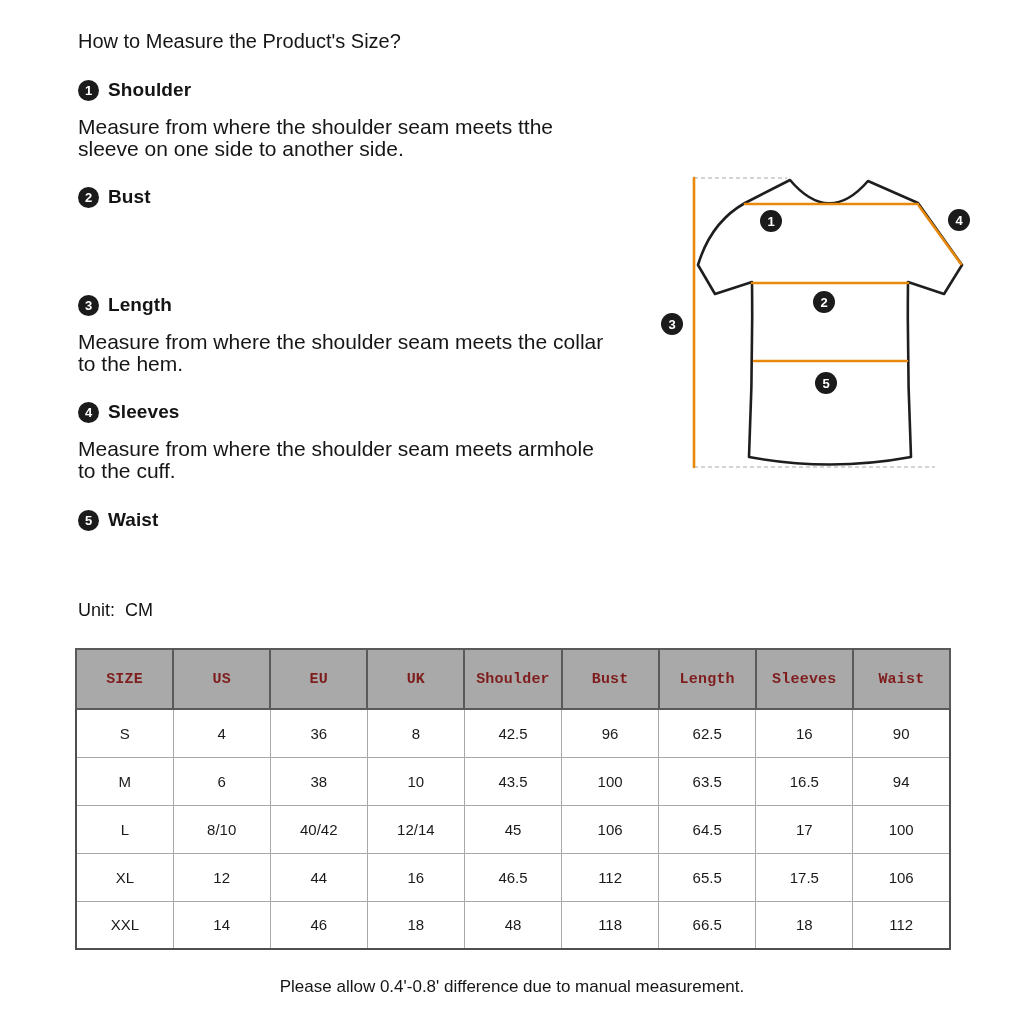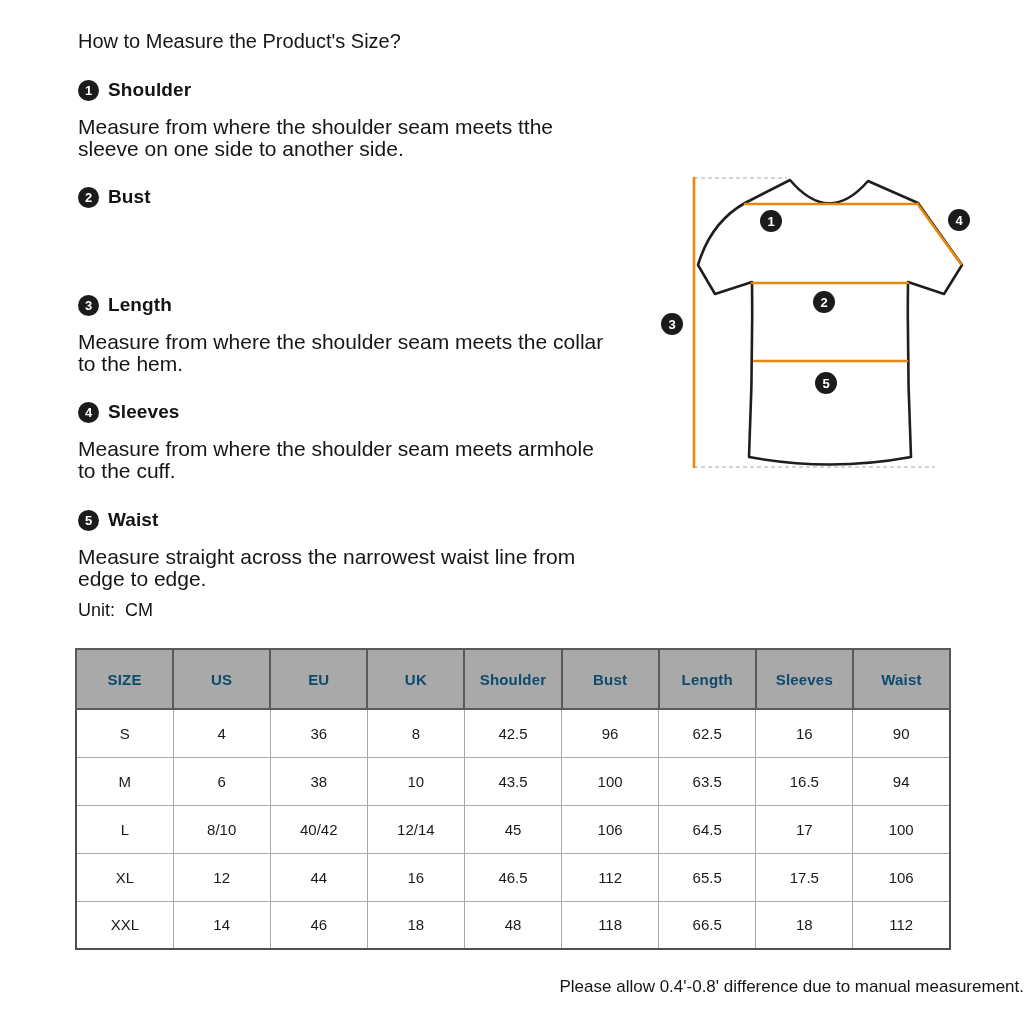--- a/index.html
+++ b/index.html
@@ -50,31 +50,31 @@
   .dbadge-5 { left:170px; top:212px; }
   
   .size-table {
     position:absolute; left:75px; top:648px;
     width:876px; border-collapse:collapse; table-layout:fixed;
     border:2px solid #4f4f4f;
   }
   .size-table th {
     background:var(--header-bg,#a9a9a9);
     border:2px solid #5a5a5a;
-    height:60px; font-size:15px; font-weight:600; color:#0c4a6e;
-    text-align:center; letter-spacing:0.2px;
+    height:60px; font-size:15px; font-weight:600; color:#7f1d1d;
+    text-align:center; letter-spacing:0.2px;font-family:Liberation Mono, monospace;
   }
   .size-table td {
     border:1px solid #a8a8a8;
     height:48px; font-size:15px; color:#1a1a1a; text-align:center;
     background:#ffffff;
   }
   .footer-note {
     position:absolute; left:0; top:977px; width:1024px;
-    text-align:right; font-size:17px; color:#161616;
+    text-align:center; font-size:17px; color:#161616;
   }
 </style>
 </head>
 <body>
 
 <div class="page">
 
   <div class="page-title">How to Measure the Product's Size?</div>
 
   <div class="section sec-1">
@@ -106,21 +106,20 @@
       <span class="sec-label">Sleeves</span>
     </div>
     <div class="sec-desc">Measure from where the shoulder seam meets armhole to the cuff.</div>
   </div>
 
   <div class="section sec-5">
     <div class="sec-head">
       <span class="num-badge">5</span>
       <span class="sec-label">Waist</span>
     </div>
-    <div class="sec-desc">Measure straight across the narrowest waist line from edge to edge.</div>
   </div>
 
   <div class="diagram">
     <svg width="370" height="320" viewBox="0 0 370 320">
 
       <path class="dash-line" d="M 49 18 L 142 18"></path>
       <path class="dash-line" d="M 49 307 L 290 307"></path>
 
       <path class="shirt-outline" d="M 100 43 L 145 20 Q 184 66 223 21 L 273 43 L 317 105 L 299 134 L 263 122
            Q 262 210 266 297 Q 185 312 104 297 Q 108 210 107 122

